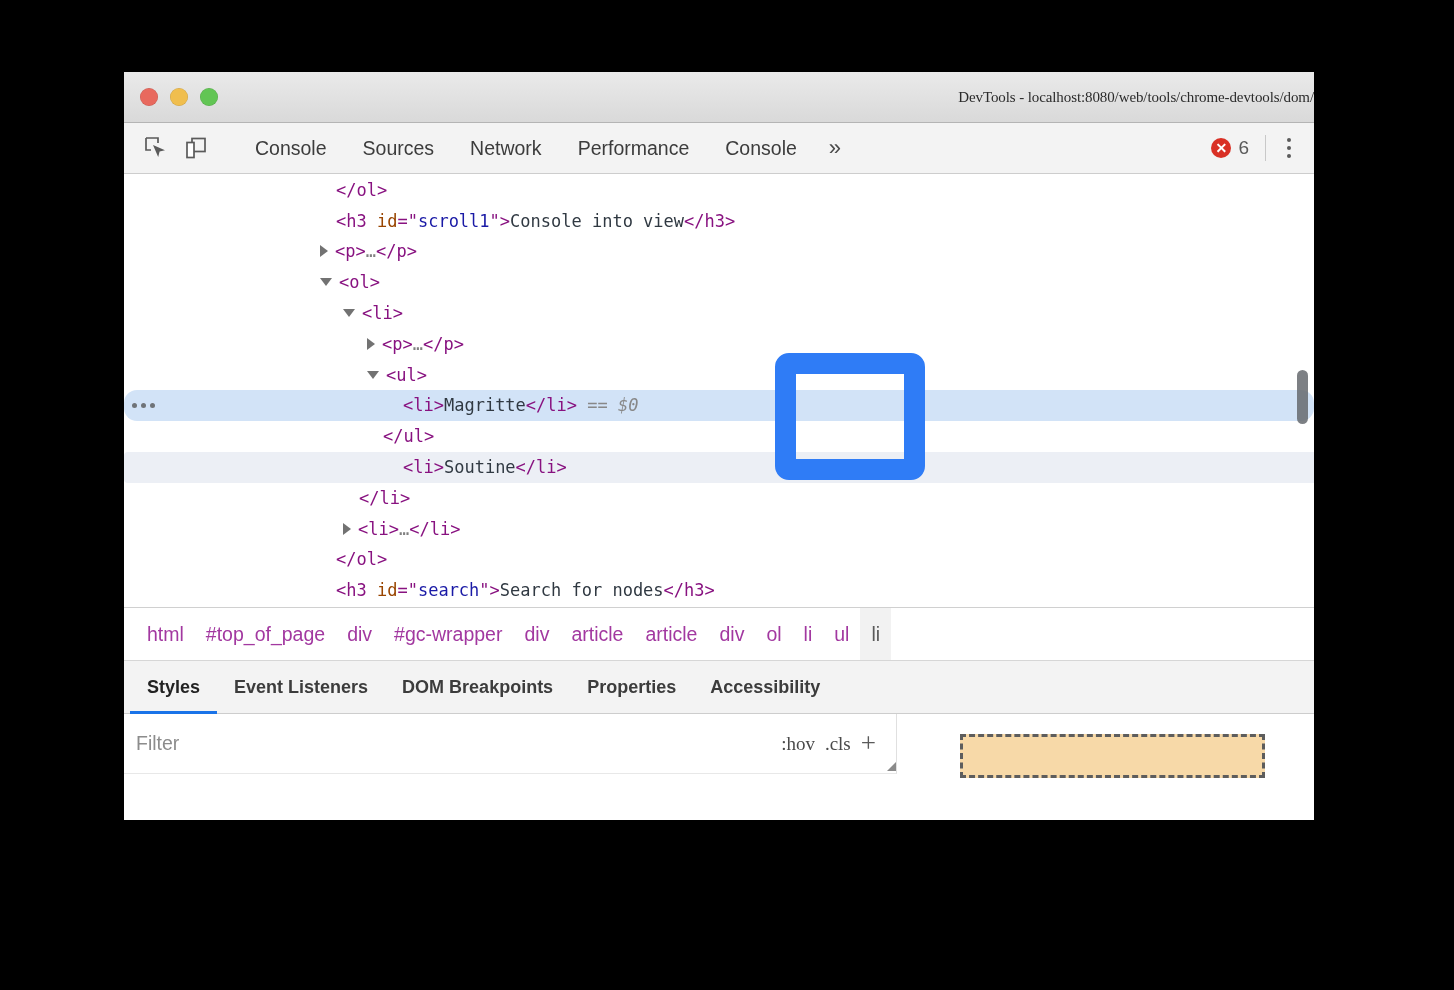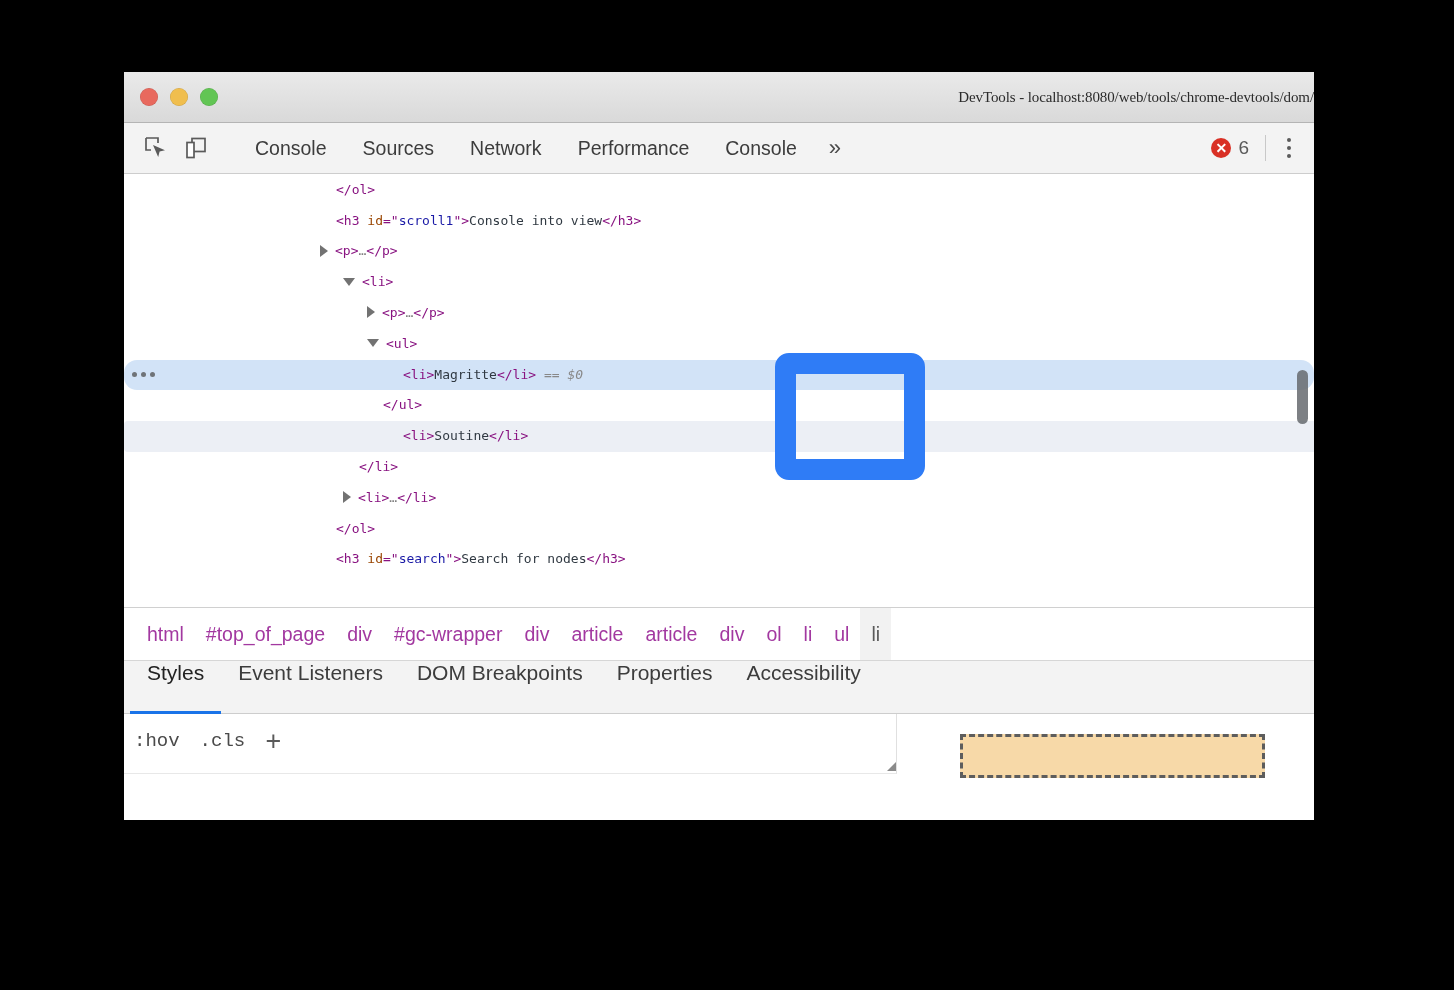--- a/index.html
+++ b/index.html
@@ -180,21 +180,21 @@
   .dom-scroll {
     position: absolute;
     left: 0; top: -30px;
     width: 100%;
   }
   .dom-row {
     position: relative;
     height: 30.8px;
     line-height: 30.8px;
     font-family: "DejaVu Sans Mono", monospace;
-    font-size: 13px;
+    font-size: 17px;
     white-space: nowrap;
     color: #303942;
   }
   .dom-row .ind { display: inline-block; }
   .twisty {
     display: inline-block;
     width: 0; height: 0;
     vertical-align: middle;
     margin-right: 7px;
     margin-bottom: 2px;
@@ -277,24 +277,26 @@
     height: 52px;
     background: #f3f3f3;
     border-bottom: 1px solid #cdcdcd;
     display: flex;
     align-items: stretch;
     padding-left: 6px;
   }
   .pane-tab {
     position: relative;
     display: flex;
+    align-items: center;
     padding: 0 17px;
-    font-size: 21px;
+    font-size: 18px;
     color: #3c3c3c;
     white-space: nowrap;
+    font-weight: bold;
   }
   .pane-tab.active { color: #222222; }
   .pane-tab.active::after {
     content: "";
     position: absolute;
     left: 0; right: 0; bottom: -1px;
     height: 3px;
     background: #1a73e8;
   }
 
@@ -320,23 +322,24 @@
     outline: none;
     background: transparent;
     font-size: 19.5px;
     color: #333;
     padding-left: 12px;
     font-family: "Liberation Sans", sans-serif;
   }
   .filter-input::placeholder { color: #8c8c8c; }
   .hov-cls {
     display: flex;
-    gap: 20px;
+    align-items: center;
+    gap: 10px;
     padding: 0 14px 0 10px;
-    font-family: Liberation Mono, monospace;
+    font-family: Liberation Serif, serif;
     font-size: 19px;
     color: #4a4a4a;
   }
   .plus-btn {
     position: relative;
     font-size: 27px;
     color: #5a5a5a;
     line-height: 1;
     padding-right: 6px;
   }
@@ -441,20 +444,21 @@
           </div>
       </div>
     </div>
 
     <div class="dom-panel">
       <div class="dom-scroll" id="dom-scroll">
           <div class="dom-row"><span class="ind" style="width: 204px;"></span></div>
           <div class="dom-row"><span class="ind" style="width: 212px;"></span><span class="tag">&lt;/ol&gt;</span></div>
           <div class="dom-row"><span class="ind" style="width: 212px;"></span><span class="tag">&lt;h3 </span><span class="attr">id</span><span class="tag">="</span><span class="val">scroll1</span><span class="tag">"&gt;</span><span class="txt">Console into view</span><span class="tag">&lt;/h3&gt;</span></div>
           <div class="dom-row"><span class="ind" style="width: 196px;"></span><span class="twisty closed"></span><span class="tag">&lt;p&gt;</span><span class="dots">…</span><span class="tag">&lt;/p&gt;</span></div>
+          <div class="dom-row"><span class="ind" style="width: 196px;"></span><span class="twisty open"></span><span class="tag">&lt;ol&gt;</span></div>
           <div class="dom-row"><span class="ind" style="width: 219px;"></span><span class="twisty open"></span><span class="tag">&lt;li&gt;</span></div>
           <div class="dom-row"><span class="ind" style="width: 243px;"></span><span class="twisty closed"></span><span class="tag">&lt;p&gt;</span><span class="dots">…</span><span class="tag">&lt;/p&gt;</span></div>
           <div class="dom-row"><span class="ind" style="width: 243px;"></span><span class="twisty open"></span><span class="tag">&lt;ul&gt;</span></div>
           <div class="dom-row selected"><span class="row-dots">
               <i></i>
               <i></i>
               <i></i>
             </span><span class="ind" style="width: 279px;"></span><span class="tag">&lt;li&gt;</span><span class="txt">Magritte</span><span class="tag">&lt;/li&gt;</span><span class="eq">  ==  $0</span></div>
           <div class="dom-row"><span class="ind" style="width: 259px;"></span><span class="tag">&lt;/ul&gt;</span></div>
           <div class="dom-row hovered"><span class="ind" style="width: 279px;"></span><span class="tag">&lt;li&gt;</span><span class="txt">Soutine</span><span class="tag">&lt;/li&gt;</span></div>
@@ -495,20 +499,21 @@
       <div class="pane-tab">
           <span>Properties</span>
         </div>
       <div class="pane-tab">
           <span>Accessibility</span>
         </div>
     </div>
 
     <div class="styles-area">
       <div class="filter-bar">
+        <input class="filter-input" type="text" placeholder="Filter" style="">
         <div class="hov-cls">
           <span>:hov</span>
           <span>.cls</span>
           <span class="plus-btn">+</span>
         </div>
         <div class="resize-corner"></div>
       </div>
       <div class="styles-content">
         <div class="boxmodel"></div>
       </div>

